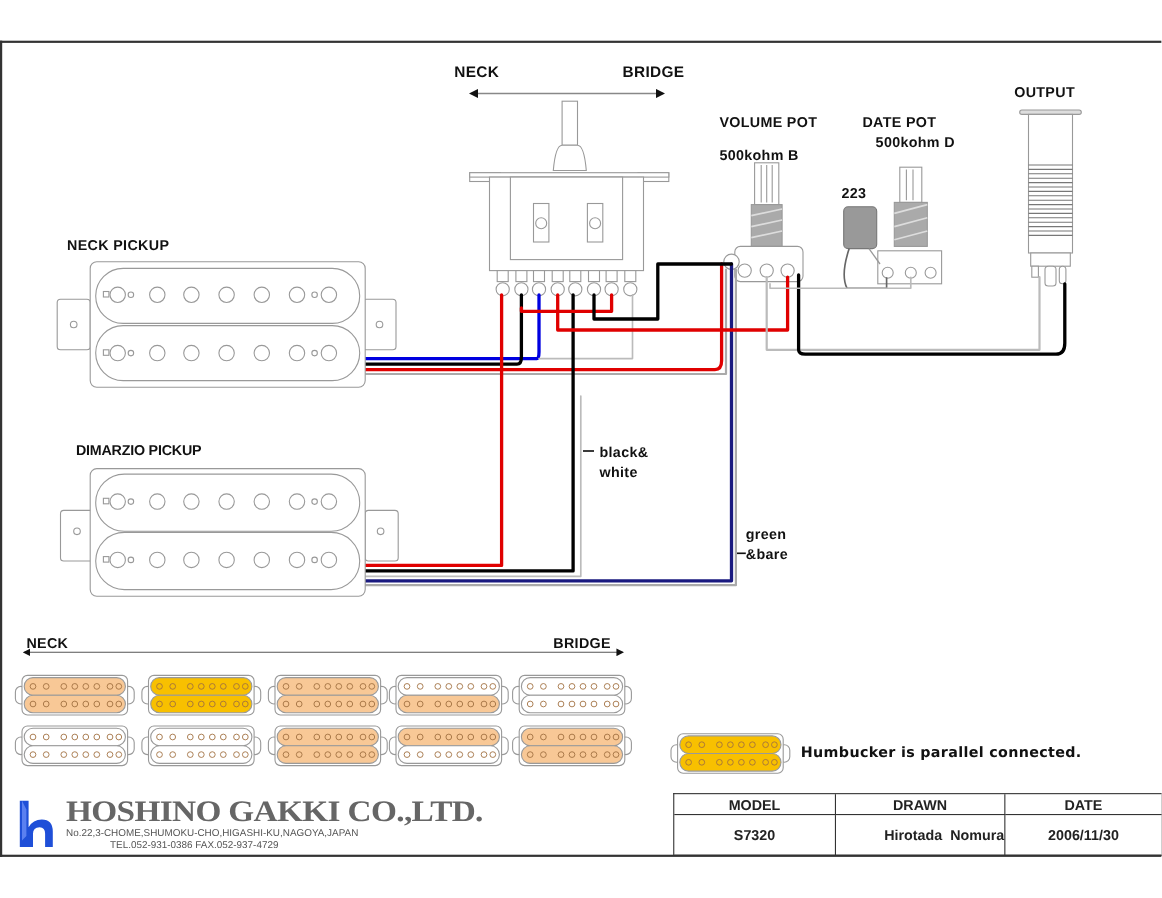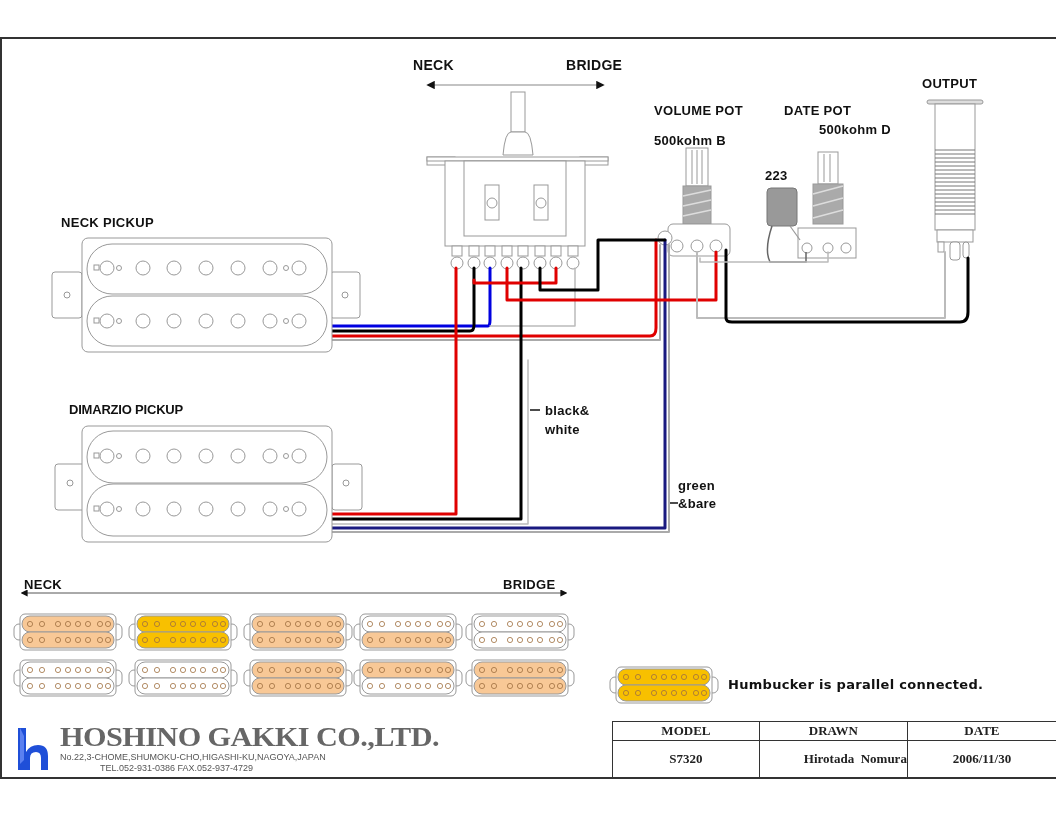--- a/index.html
+++ b/index.html
@@ -3,21 +3,21 @@
 <meta charset="utf-8">
 <style>
   html, body { margin: 0; padding: 0; background: #ffffff; }
   body { width: 1056px; height: 816px; position: relative; overflow: hidden; font-family: "Liberation Sans", sans-serif; }
   #frame { position: absolute; left: 0; top: 37px; width: 1056px; height: 742px; border-top: 2px solid #333; border-left: 2px solid #333; border-bottom: 2px solid #333; box-sizing: border-box; }
   svg#diagram { position: absolute; left: 0; top: 0; }
   .lbl { position: absolute; font-weight: bold; color: #111; font-size: 14px; white-space: nowrap; letter-spacing: 0.3px; }
   .lbl.small { font-size: 13px; }
   .titleblock { position: absolute; left: 612px; top: 721px; width: 444px; height: 56px; border-top: 1.5px solid #333; border-left: 1.5px solid #333; }
   .titleblock table { border-collapse: collapse; width: 100%; height: 100%; }
-  .titleblock td { border-right: 1.5px solid #333; border-bottom: 1.5px solid #333; text-align: center; font-family: Liberation Serif, serif; font-weight: bold; font-size: 13px; color: #222; padding: 0; }
+  .titleblock td { border-right: 1.5px solid #333; border-bottom: 1.5px solid #333; text-align: center; font-family: Liberation Sans, sans-serif; font-weight: bold; font-size: 13px; color: #222; padding: 0; }
   .titleblock tr.head td { height: 18px; font-size: 13px; }
   .logo-block { position: absolute; left: 14px; top: 724px; }
   .logo-name { position: absolute; left: 46px; top: -2px; font-family: "Liberation Serif", serif; font-weight: bold; font-size: 27px; color: #666; letter-spacing: -0.5px; white-space: nowrap; transform: scaleX(1.12); transform-origin: left; }
   .logo-addr { position: absolute; left: 46px; top: 28px; font-size: 9px; color: #555; white-space: nowrap; }
   .logo-tel { position: absolute; left: 86px; top: 39px; font-size: 9px; color: #555; white-space: nowrap; }
 </style>
 </head>
 <body>
 
 <div id="frame"></div>
@@ -486,21 +486,21 @@
     <path d="M20,728 L24,736 L24,760 L20,764 Z" fill="#5b80f0"></path>
   </g>
 </svg>
 
 <div class="lbl" style="left:413px; top:57px;">NECK</div>
 <div class="lbl" style="left:566px; top:57px;">BRIDGE</div>
 
 <div class="lbl small" style="left:654px; top:103px;">VOLUME POT</div>
 <div class="lbl small" style="left:654px; top:122px;margin-top:11px;">500kohm B</div>
 <div class="lbl small" style="left:784px; top:103px;">DATE POT</div>
-<div class="lbl small" style="left:819px; top:122px;">500kohm D</div>
+<div class="lbl small" style="left:796px; top:122px;">500kohm D</div>
 <div class="lbl small" style="left:765px; top:168px;">223</div>
 <div class="lbl small" style="left:922px; top:76px;">OUTPUT</div>
 
 <div class="lbl small" style="left:61px; top:215px;">NECK PICKUP</div>
 <div class="lbl small" style="left:69px; top:402px; letter-spacing:-0.2px;">DIMARZIO PICKUP</div>
 
 <div class="lbl small" style="left:545px; top:403px;">black&amp;</div>
 <div class="lbl small" style="left:545px; top:422px;">white</div>
 <div class="lbl small" style="left:678px; top:478px;">green</div>
 <div class="lbl small" style="left:678px; top:496px;">&amp;bare</div>

